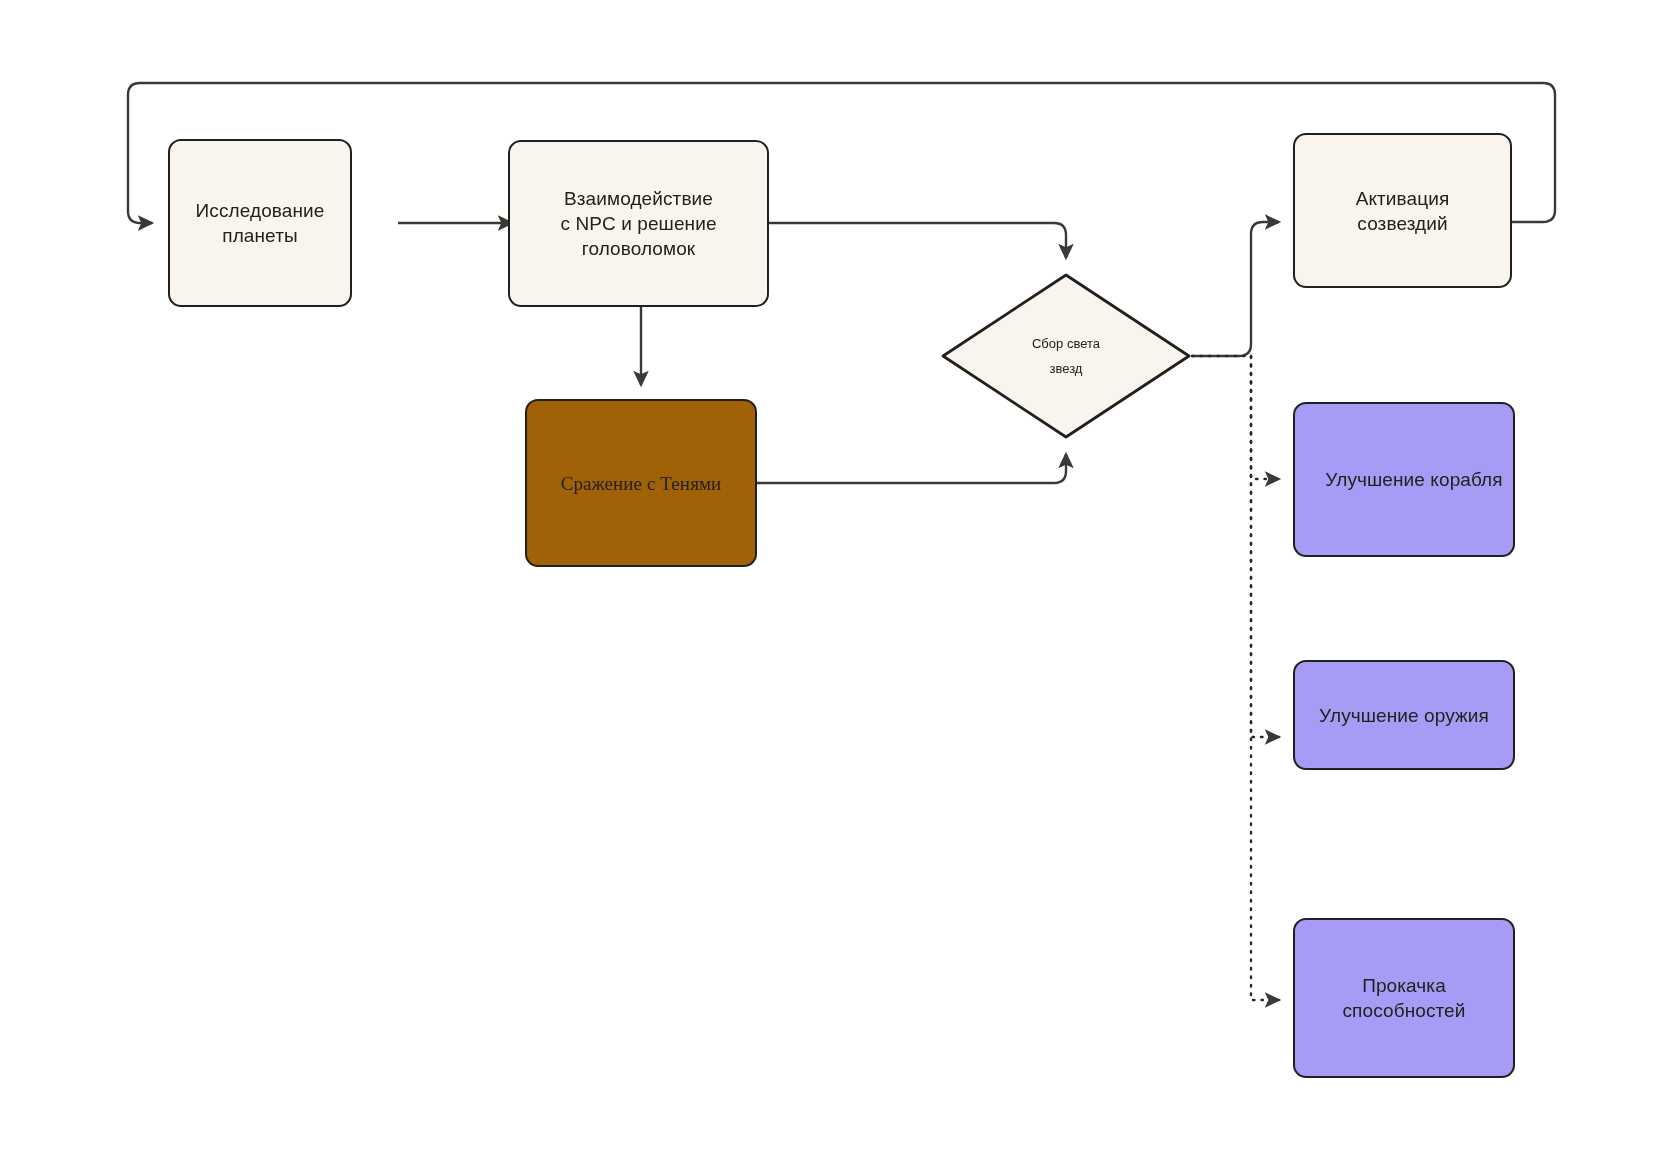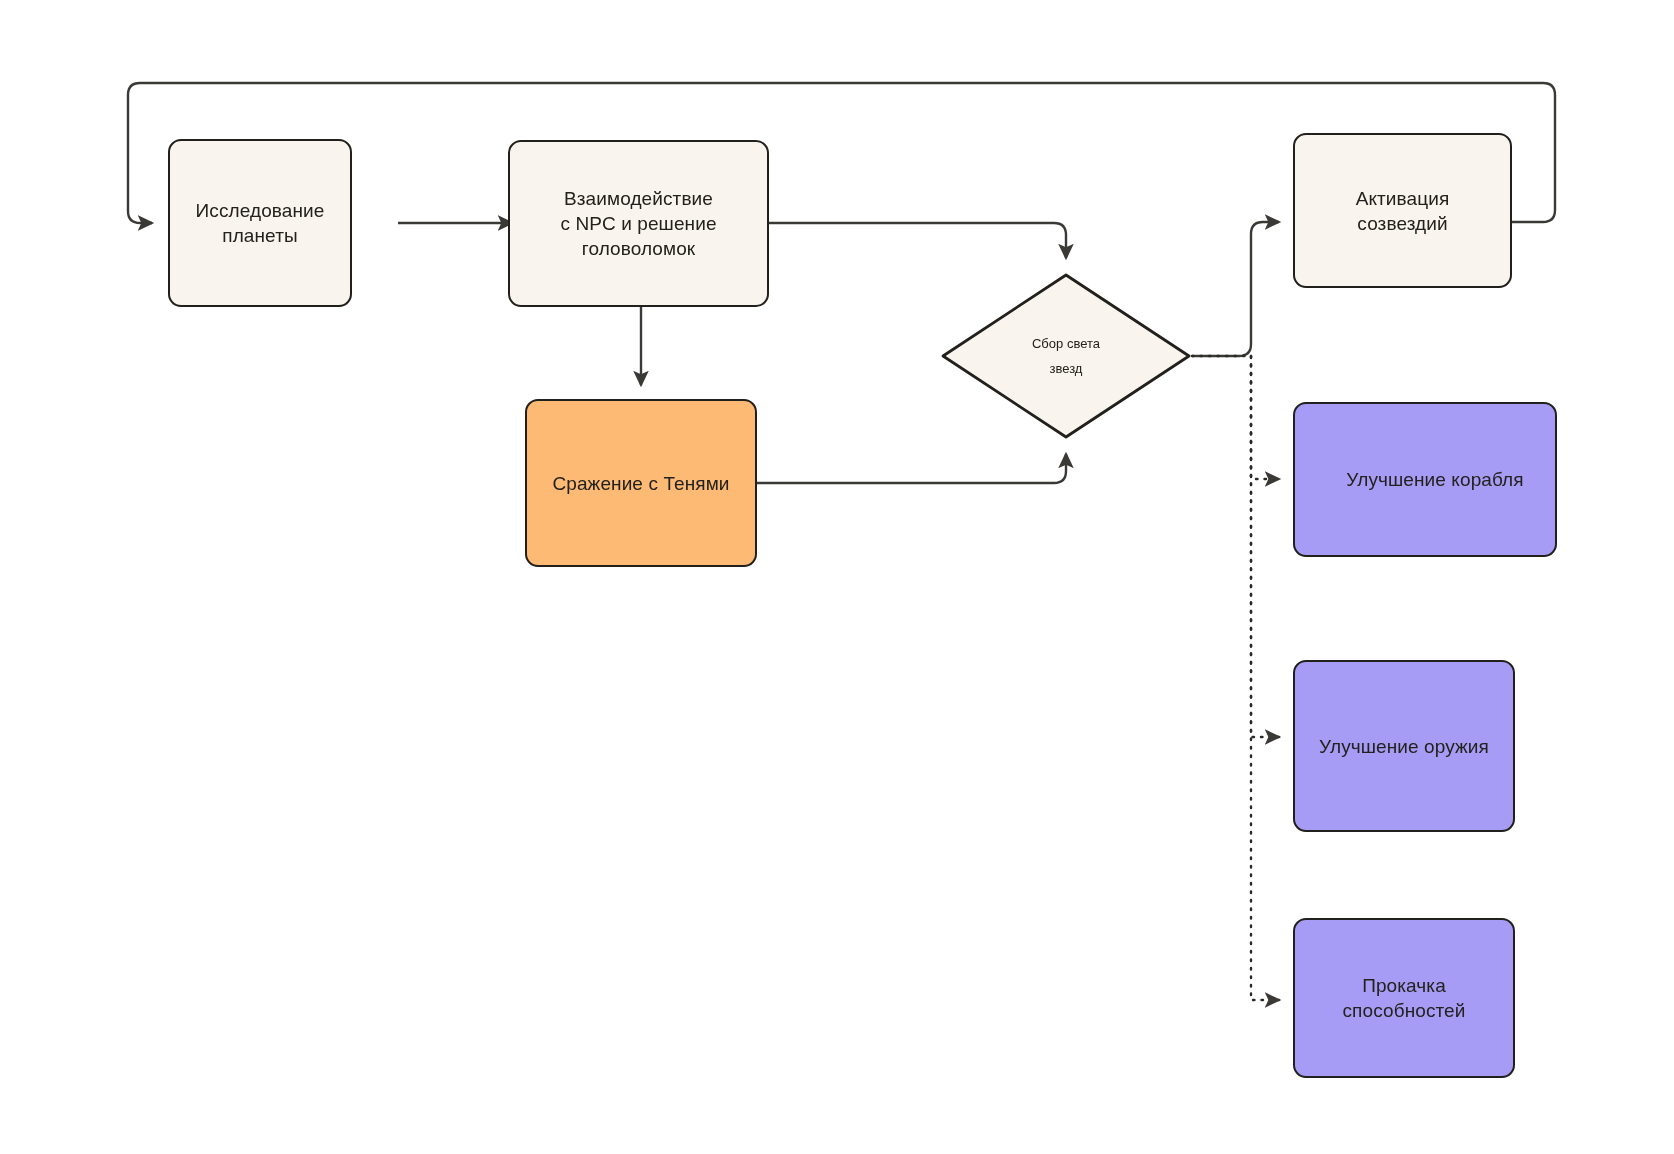--- a/index.html
+++ b/index.html
@@ -36,21 +36,21 @@
     color: #23211d;
     font-size: 19px;
     line-height: 25px;
     letter-spacing: 0.1px;
     border: 2.4px solid #22201c;
     border-radius: 13px;
     white-space: pre-line;
     padding: 4px 8px;
   }
   .node-beige { background: #faf4ee; }
-  .node-yellow { background: #fdba74; }
+  .node-yellow { background: #a16207; font-family: Liberation Serif, serif; }
   .node-purple { background: #a79cf5; }
 
   .diamond-wrap {
     position: absolute;
   }
   .diamond-wrap svg {
     position: absolute;
     left: 0;
     top: 0;
     overflow: visible;
@@ -142,25 +142,25 @@
     </svg>
     <div class="diamond-label">Сбор света
 звезд</div>
   </div>
 
   <div class="node node-beige" style="left:1293px; top:133px; width:219px; height:155px;">
     <span>Активация
 созвездий</span>
   </div>
 
-  <div class="node node-purple" style="left:1293px; top:402px; width:264px; height:155px;padding-left:28px;">
+  <div class="node node-purple" style="left:1293px; top:402px; width:222px; height:155px;padding-left:28px;">
     <span>Улучшение корабля</span>
   </div>
 
-  <div class="node node-purple" style="left:1293px; top:660px; width:222px; height:172px;">
+  <div class="node node-purple" style="left:1293px; top:660px; width:222px; height:110px;">
     <span>Улучшение оружия</span>
   </div>
 
   <div class="node node-purple" style="left:1293px; top:918px; width:222px; height:160px;">
     <span>Прокачка
 способностей</span>
   </div>
 
 </div>
 

